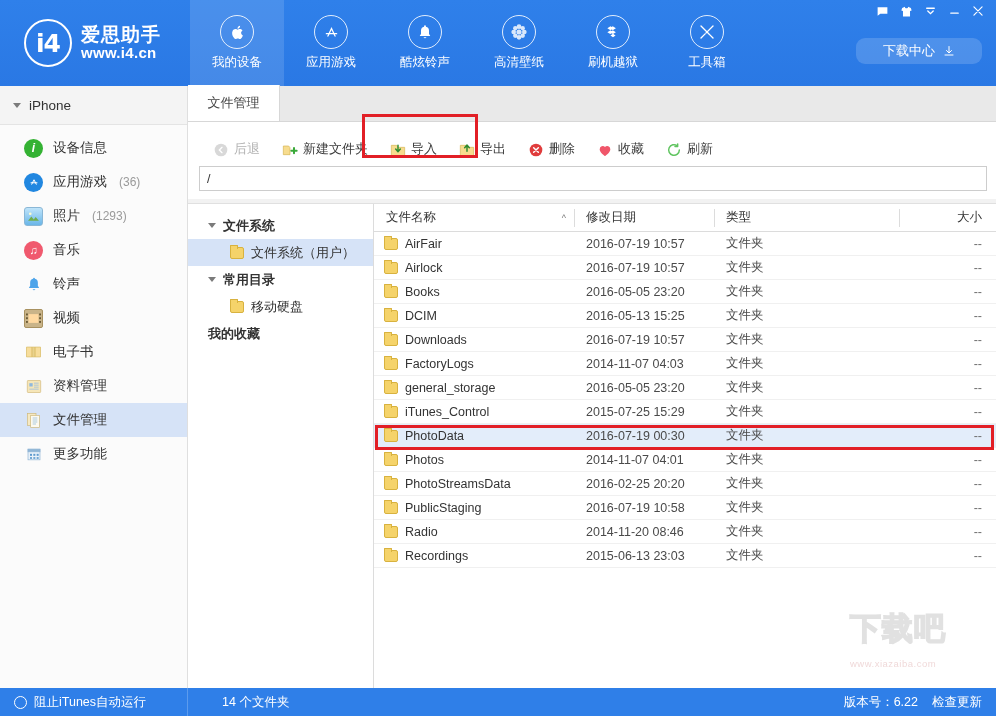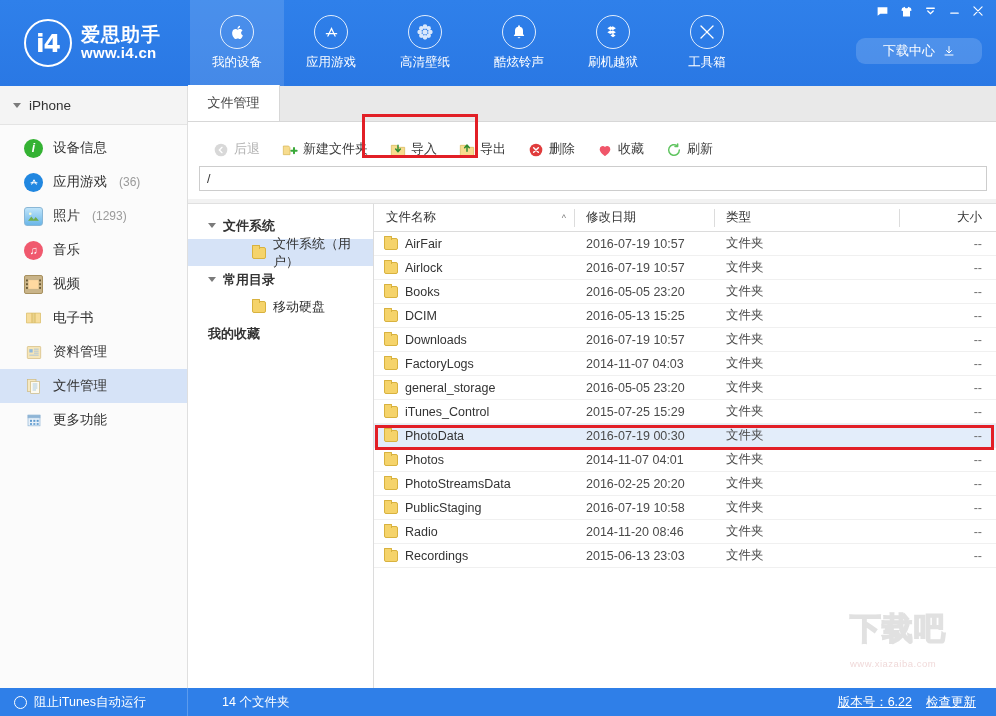--- a/index.html
+++ b/index.html
@@ -183,21 +183,21 @@
     padding-top: 8px;
   }
   .tree-group {
     height: 27px; display: flex; align-items: center; gap: 7px;
     padding-left: 20px;
     font-size: 13px; color: #333; font-weight: bold;
     cursor: pointer;
   }
   .tree-node {
     height: 27px; display: flex; align-items: center; gap: 7px;
-    padding-left: 64px;
+    padding-left: 42px;
     font-size: 13px; color: #333; cursor: pointer;
   }
   .tree-node.selected { background: #d6e3f7; }
   .tree-plain {
     height: 27px; display: flex; align-items: center;
     padding-left: 20px; font-size: 13px; color: #333; font-weight: bold;
     cursor: pointer;
   }
   .folder-ico {
     width: 14px; height: 12px; flex: none;
@@ -280,21 +280,21 @@
     width: 188px; height: 28px; display: flex; align-items: center; gap: 7px;
     padding-left: 14px;
     border-right: 1px solid rgba(255,255,255,.22);
     cursor: pointer;
   }
   .sb-circle {
     width: 13px; height: 13px; border-radius: 50%;
     border: 1.5px solid #fff; flex: none;
   }
   .sb-mid { padding-left: 22px; flex: 1; }
-  .sb-right { display: flex; align-items: center; gap: 14px; padding-right: 20px; text-decoration: underline; }
+  .sb-right { display: flex; align-items: center; gap: 14px; padding-right: 14px; }
   .sb-update { cursor: pointer; }
 </style>
 </head>
 <body>
 
 <div id="app">
 
   <div class="header">
 
     <div class="brand">
@@ -317,20 +317,29 @@
       </div>
 
       <div class="nav-item">
         <div class="nav-icon">
           <svg width="19" height="19" viewBox="0 0 24 24" fill="none" stroke="#fff" stroke-width="1.6" stroke-linecap="round">
             <path d="M7.5 16.5 12 7l4.5 9.5"></path>
               <path d="M5.5 13.5h13"></path>
           </svg>
         </div>
         <div class="nav-label">应用游戏</div>
+      </div>
+
+      <div class="nav-item">
+        <div class="nav-icon">
+          <svg width="16" height="16" viewBox="0 0 24 24" fill="#fff">
+              <path d="M12 2a1.4 1.4 0 0 1 1.4 1.4v.6A6 6 0 0 1 18 9.8V15l1.6 2.2a.6.6 0 0 1-.5.95H4.9a.6.6 0 0 1-.5-.95L6 15V9.8A6 6 0 0 1 10.6 4v-.6A1.4 1.4 0 0 1 12 2zm0 19.5a2.3 2.3 0 0 0 2.2-1.7H9.8a2.3 2.3 0 0 0 2.2 1.7z"></path>
+            </svg>
+        </div>
+        <div class="nav-label">酷炫铃声</div>
       </div>
 
       <div class="nav-item">
         <div class="nav-icon">
           <svg width="20" height="20" viewBox="0 0 24 24" fill="rgba(255,255,255,.82)">
             <circle cx="12" cy="12" r="3.1"></circle>
             <circle cx="12" cy="5.6" r="2.8"></circle>
               <circle cx="12" cy="18.4" r="2.8"></circle>
             <circle cx="5.6" cy="12" r="2.8"></circle>
               <circle cx="18.4" cy="12" r="2.8"></circle>
@@ -338,29 +347,20 @@
               <circle cx="16.5" cy="16.5" r="2.6"></circle>
             <circle cx="16.5" cy="7.5" r="2.6"></circle>
               <circle cx="7.5" cy="16.5" r="2.6"></circle>
           </svg>
         </div>
         <div class="nav-label">高清壁纸</div>
       </div>
 
       <div class="nav-item">
         <div class="nav-icon">
-          <svg width="16" height="16" viewBox="0 0 24 24" fill="#fff">
-              <path d="M12 2a1.4 1.4 0 0 1 1.4 1.4v.6A6 6 0 0 1 18 9.8V15l1.6 2.2a.6.6 0 0 1-.5.95H4.9a.6.6 0 0 1-.5-.95L6 15V9.8A6 6 0 0 1 10.6 4v-.6A1.4 1.4 0 0 1 12 2zm0 19.5a2.3 2.3 0 0 0 2.2-1.7H9.8a2.3 2.3 0 0 0 2.2 1.7z"></path>
-            </svg>
-        </div>
-        <div class="nav-label">酷炫铃声</div>
-      </div>
-
-      <div class="nav-item">
-        <div class="nav-icon">
           <svg width="18" height="18" viewBox="0 0 24 24" fill="#fff">
             <path d="M12 4.2 6.6 7.6 12 11 6.6 14.4 1.6 11 7 7.6 1.6 4.2 7 .9z" transform="translate(3.2,3.6) scale(.78)"></path>
             <path d="M12 4.2 17.4 7.6 12 11l5.4 3.4L22.4 11 17 7.6 22.4 4.2 17 .9z" transform="translate(-1.6,3.6) scale(.78)"></path>
             <path d="M8.6 16.6 12 14.4l3.4 2.2L12 18.9z"></path>
           </svg>
         </div>
         <div class="nav-label">刷机越狱</div>
       </div>
 
       <div class="nav-item">
@@ -451,20 +451,29 @@
         <span class="si-label">照片</span>
         <span class="si-count">(1293)</span>
       </div>
 
       <div class="side-item">
         <span class="si-icon" style="background:#f0596e;border-radius:50%;font-size:11px;">♫</span>
         <span class="si-label">音乐</span>
         <span class="si-count"></span>
       </div>
 
+      <div class="side-item">
+        <span class="si-icon" style="background:transparent;">
+          <svg width="16" height="16" viewBox="0 0 24 24" fill="#4da4ea">
+              <path d="M12 2.5a1.3 1.3 0 0 1 1.3 1.3v.5A5.8 5.8 0 0 1 17.8 10v5l1.5 2a.55.55 0 0 1-.45.9H5.15a.55.55 0 0 1-.45-.9l1.5-2v-5a5.8 5.8 0 0 1 4.5-5.7v-.5A1.3 1.3 0 0 1 12 2.5zm0 19a2.2 2.2 0 0 0 2.1-1.6H9.9a2.2 2.2 0 0 0 2.1 1.6z"></path>
+            </svg>
+        </span>
+        <span class="si-label">铃声</span>
+        <span class="si-count"></span>
+      </div>
 
       <div class="side-item">
         <span class="si-icon" style="background:#c9b489;border:1px solid #a89160;border-radius:2px;">
           <svg width="15" height="13" viewBox="0 0 24 20" fill="#fff9e8">
               <rect x="4" y="3" width="16" height="14" fill="#ffd9a0"></rect>
               <rect x="0" y="2" width="3" height="3" fill="#6b5a34"></rect>
               <rect x="0" y="8" width="3" height="3" fill="#6b5a34"></rect>
               <rect x="0" y="14" width="3" height="3" fill="#6b5a34"></rect>
               <rect x="21" y="2" width="3" height="3" fill="#6b5a34"></rect>
               <rect x="21" y="8" width="3" height="3" fill="#6b5a34"></rect>

